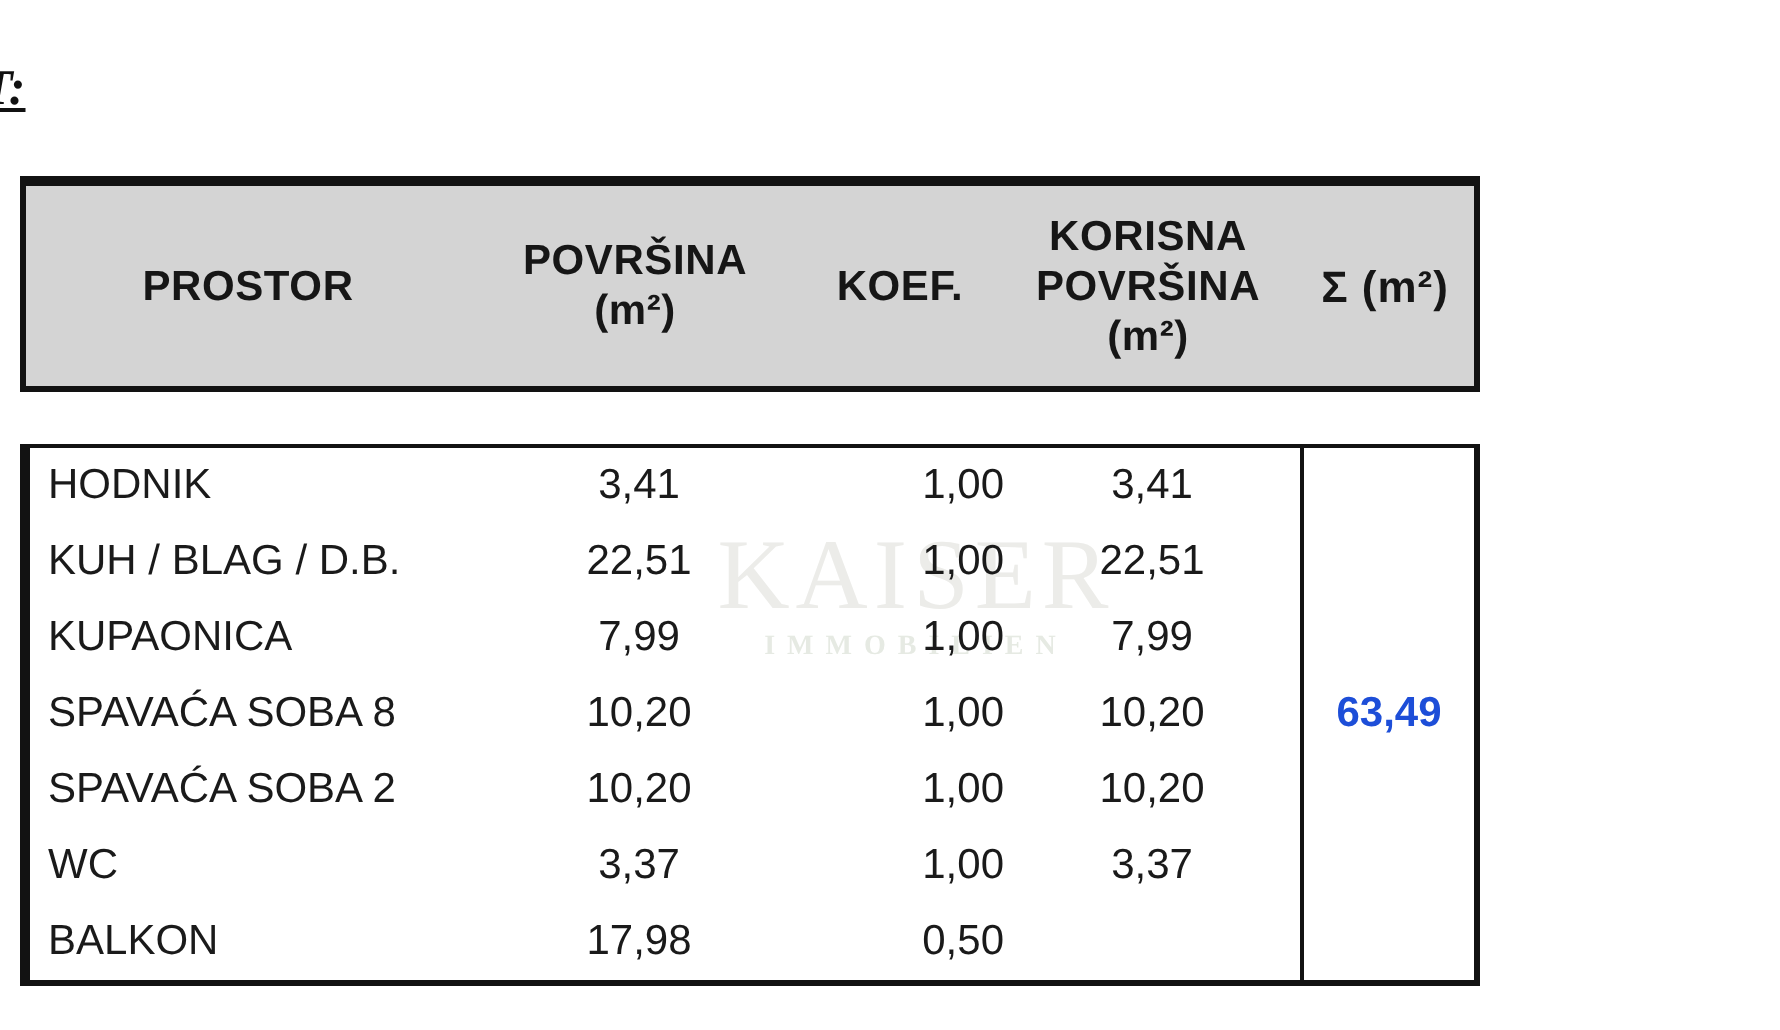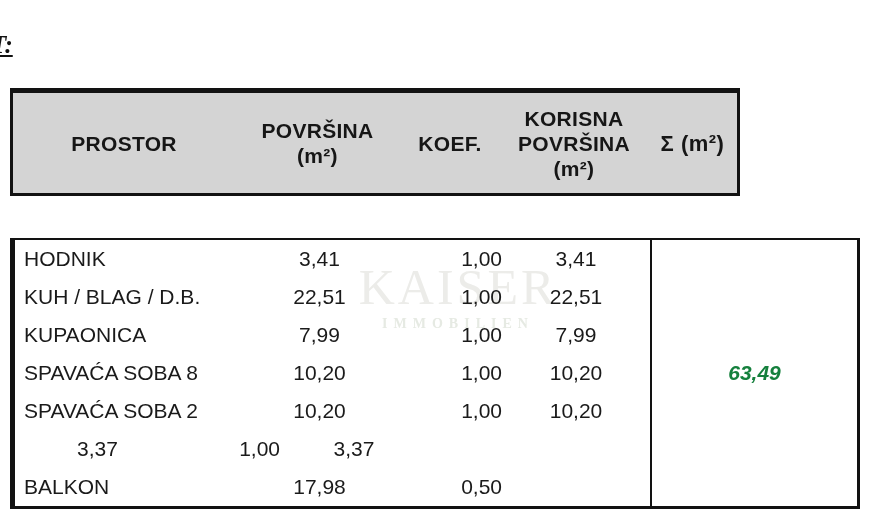--- a/index.html
+++ b/index.html
@@ -80,30 +80,29 @@
   .hc2 { width: 165px; }
   .hc3 { width: 100px; }
   .hc4 { width: 148px; }
   .hc5 { flex: 1; font-weight: bold; font-size: 22px; letter-spacing: 0.5px; }
 
   
   .body-box {
     position: absolute;
     left: 10px;
     top: 222px;
-    width: 850px;
+    width: 730px;
     height: 271px;
     box-sizing: border-box;
     border: 2px solid var(--border, #121212);
     border-left-width: 5px;
     border-right-width: 3px;
     border-bottom-width: 3px;
     display: flex;
     z-index: 2;
-    margin-top: 16px;
   }
   .rows-area {
     width: 635px;
     display: flex;
     flex-direction: column;
   }
   .trow {
     flex: 1;
     display: flex;
     align-items: center;
@@ -124,22 +123,21 @@
   .sum-col {
     flex: 1;
     border-left: 2px solid var(--border, #121212);
     display: flex;
     align-items: center;
     justify-content: center;
   }
   .sum-value {
     font-weight: bold;
     font-size: 21px;
-    color: #15803d;
-    font-style: italic;
+    color: #1d4ed8;
   }
 </style>
 </head>
 <body>
 
 <div class="page">
 
   <div class="stray-label">T:</div>
 
   <div class="watermark">
@@ -199,20 +197,21 @@
   </div>
 
   <div class="trow">
     <div class="cell-name">SPAVAĆA SOBA 2</div>
     <div class="cell-pov">10,20</div>
     <div class="cell-koef">1,00</div>
     <div class="cell-kor">10,20</div>
   </div>
 
   <div class="trow">
+    <div class="cell-name">WC</div>
     <div class="cell-pov">3,37</div>
     <div class="cell-koef">1,00</div>
     <div class="cell-kor">3,37</div>
   </div>
 
   <div class="trow">
     <div class="cell-name">BALKON</div>
     <div class="cell-pov">17,98</div>
     <div class="cell-koef">0,50</div>
   </div>

